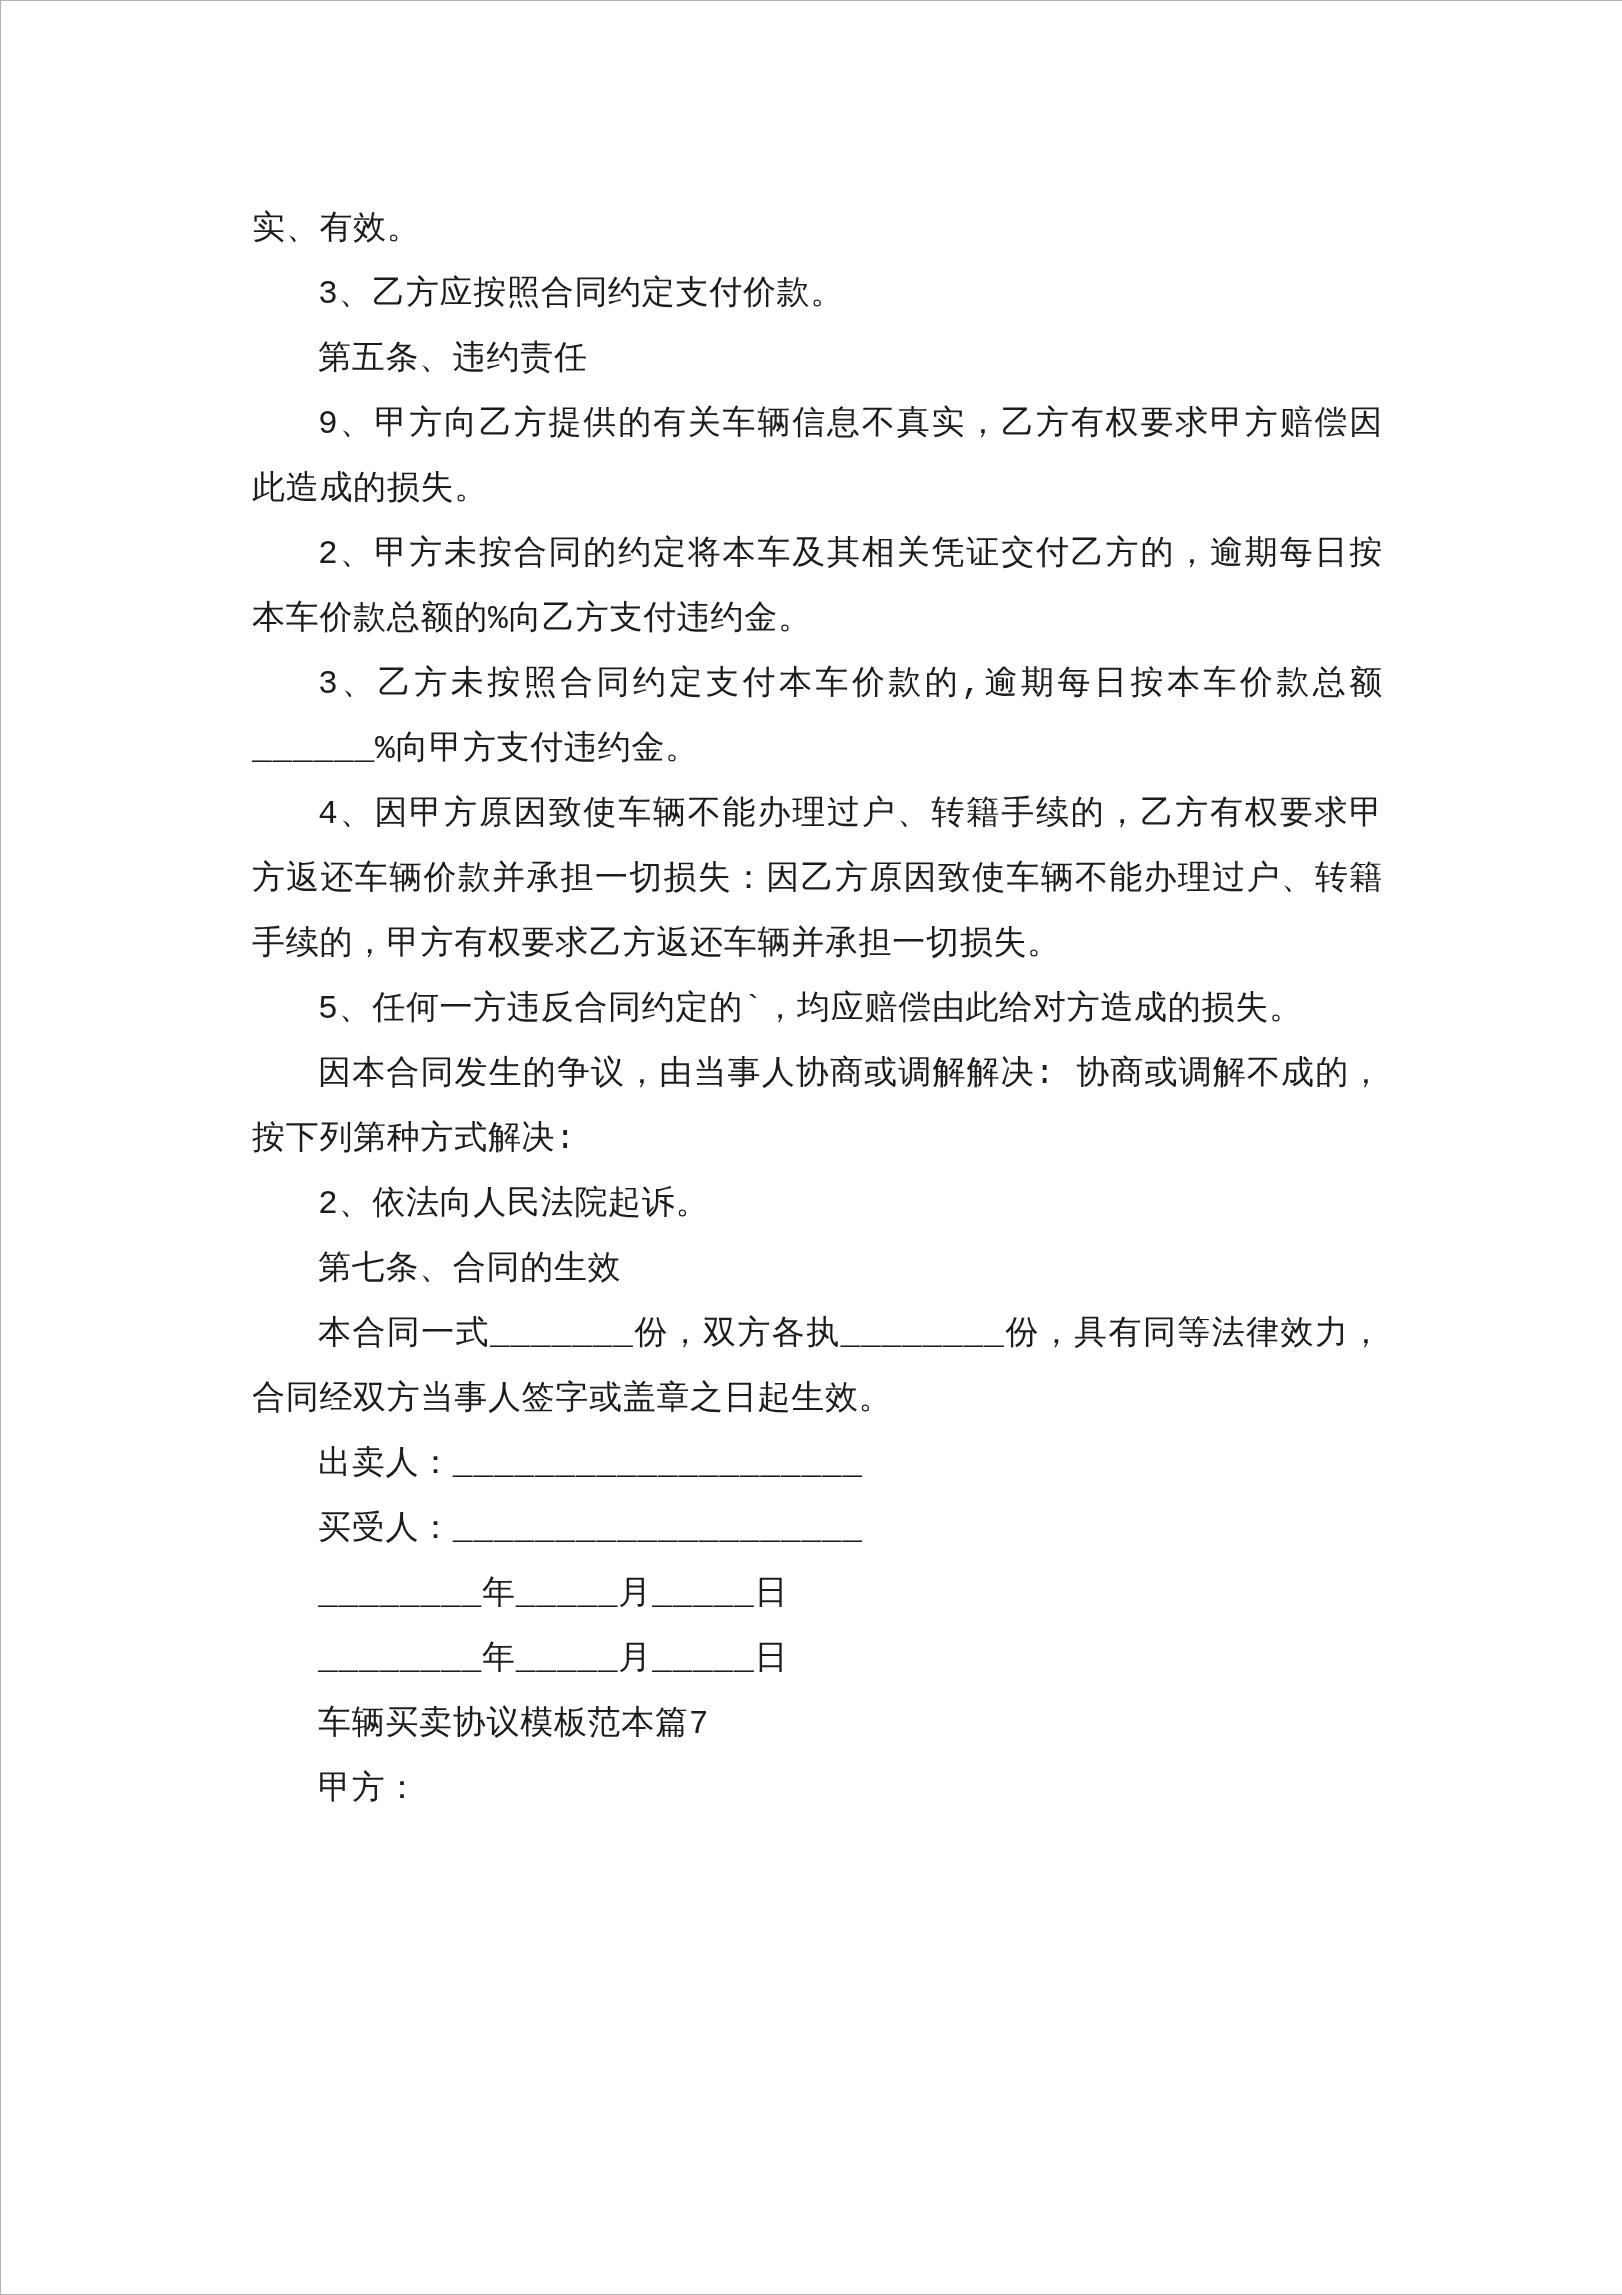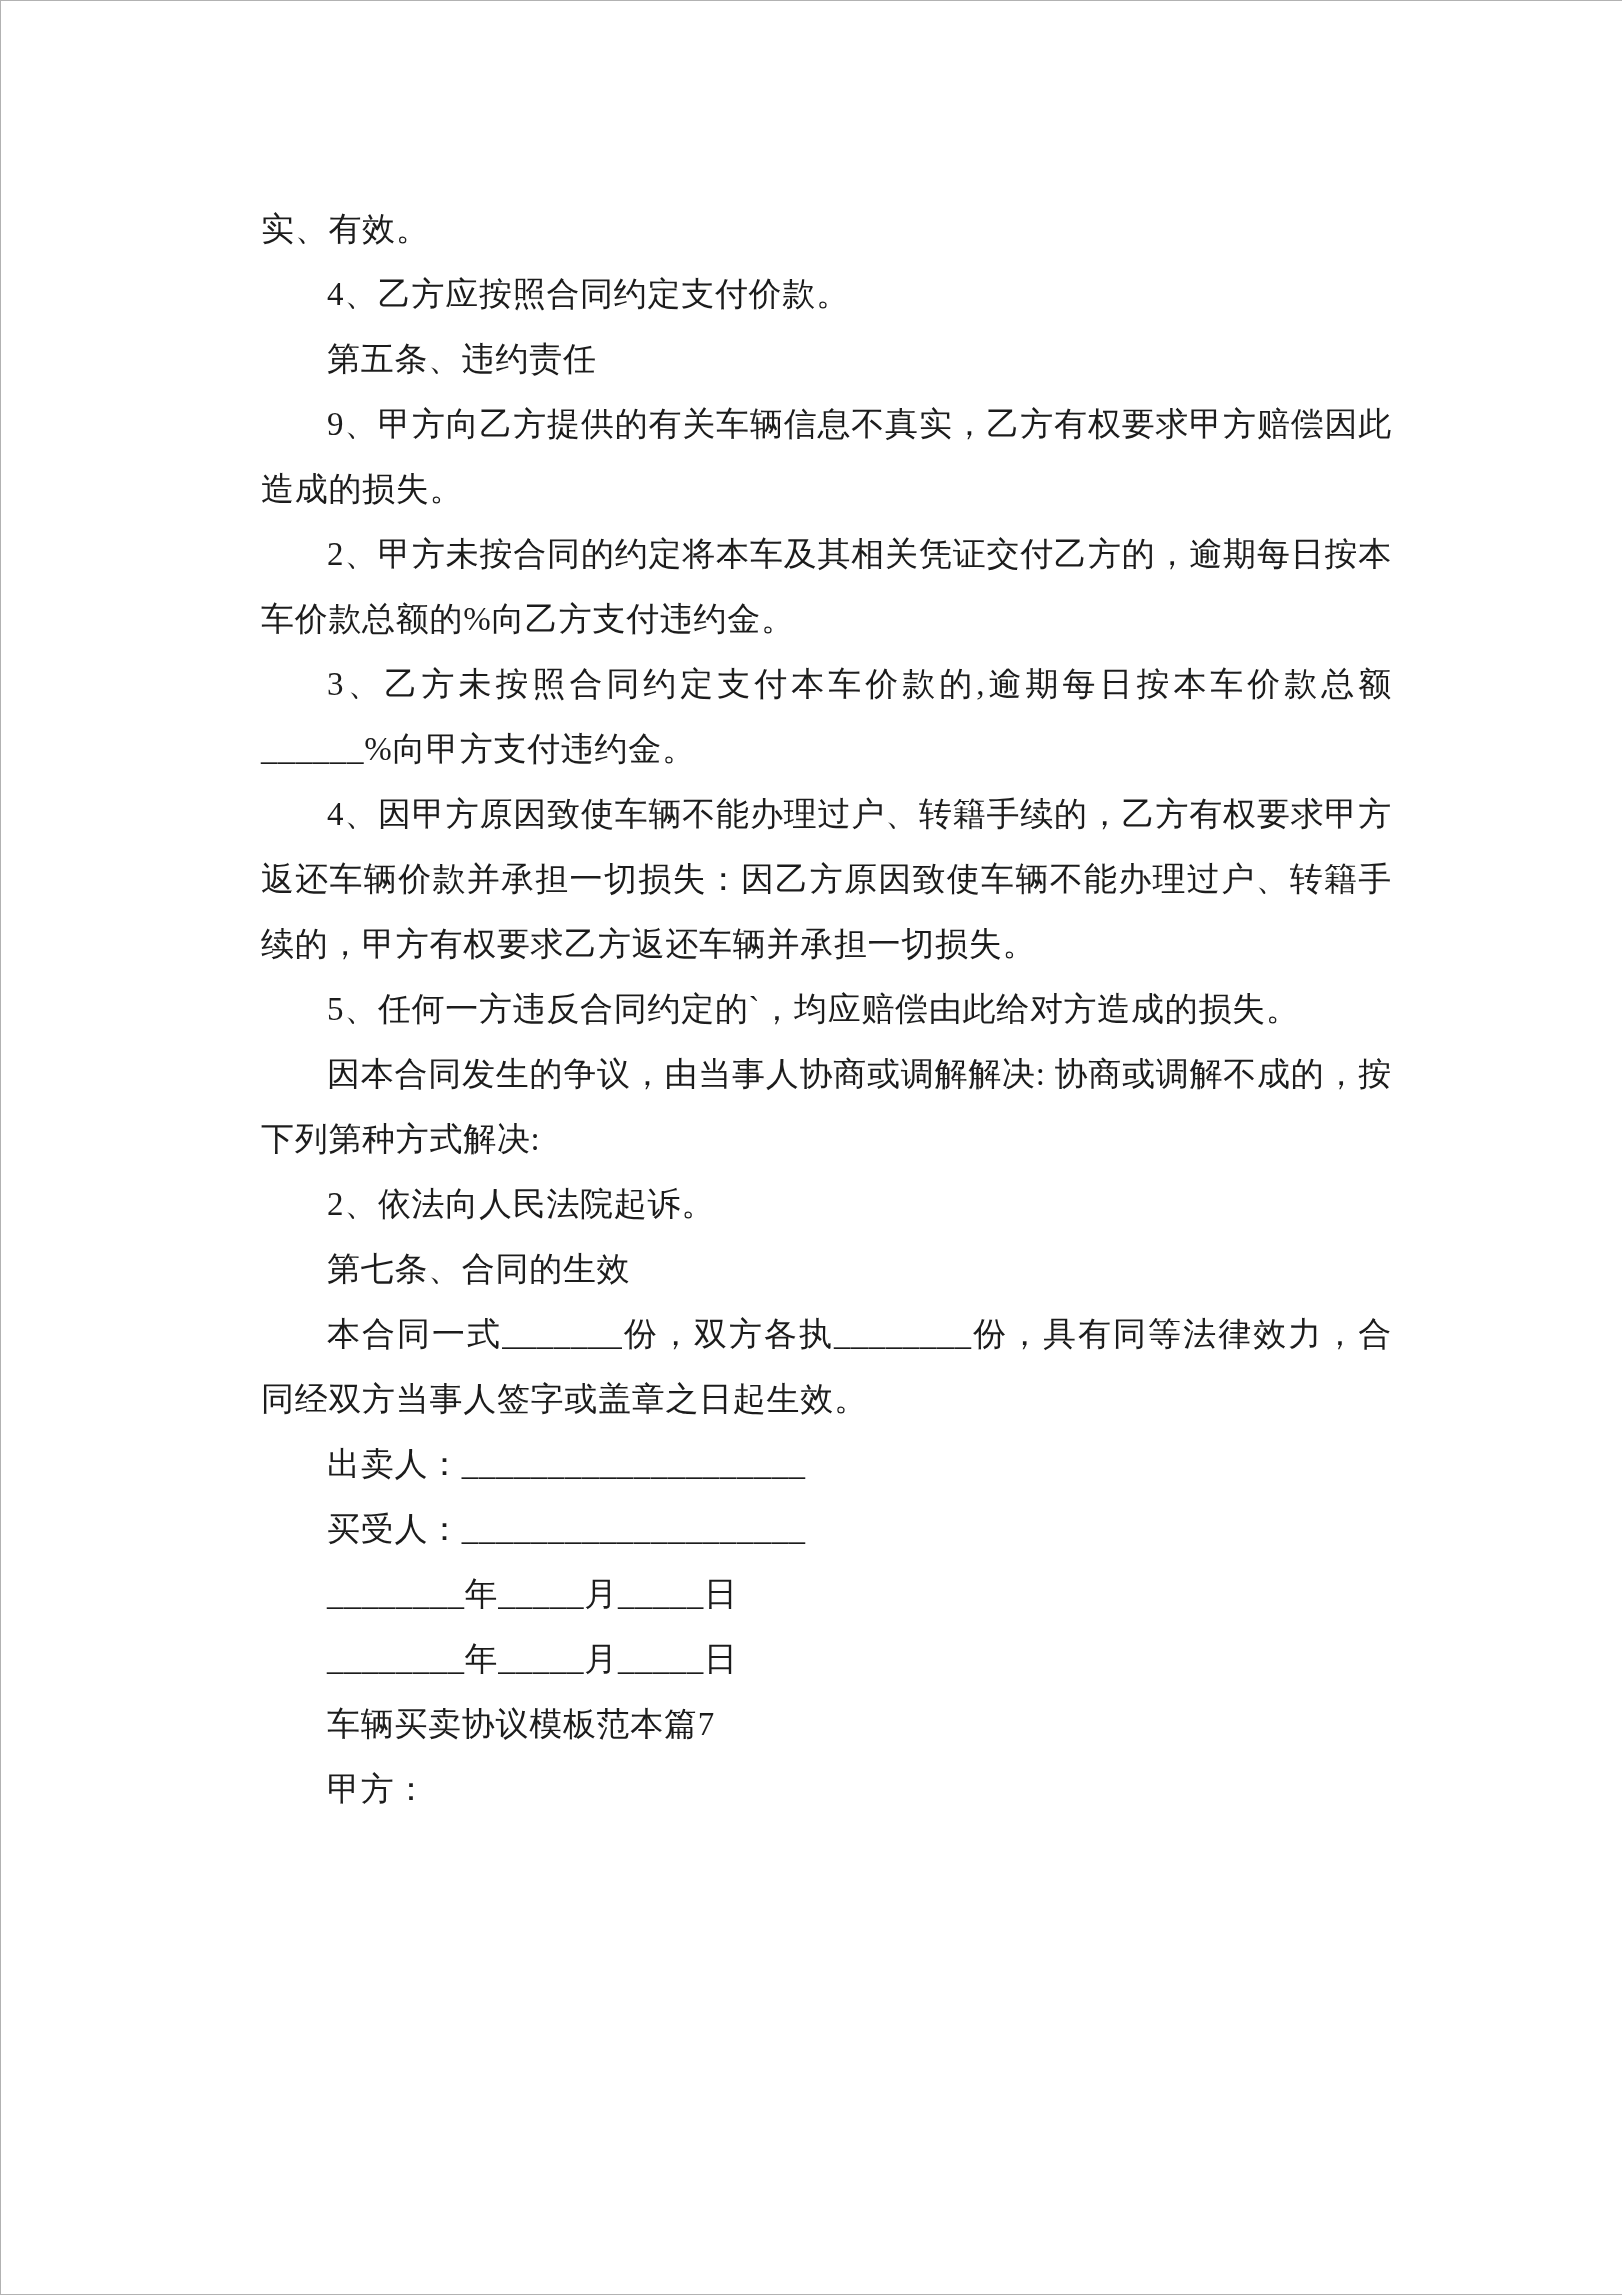--- a/index.html
+++ b/index.html
@@ -13,43 +13,44 @@
     height: 2295px;
     box-sizing: border-box;
     background: #ffffff;
     border: 1.3px solid #b2b2b2;
     font-family: "Liberation Serif", "DejaVu Serif", serif;
     color: #1c1c1c;
     overflow: hidden;
   }
   .doc-body {
     position: absolute;
-    left: 260px;
+    left: 251px;
     top: 196px;
     width: 1131px;
+    font-family: Liberation Mono, monospace;
   }
   .para {
     margin: 0;
     font-size: 33px;
     line-height: 65px;
     text-align: justify;
     letter-spacing: 0.7px;
     white-space: pre-wrap;
   }
   .para.indent {
     text-indent: 2em;
   }
 </style>
 </head>
 <body>
 
 <div class="page">
   <div class="doc-body">
       <p class="para">实、有效。</p>
-      <p class="para indent">4、乙方应按照合同约定支付价款。</p>
+      <p class="para indent">3、乙方应按照合同约定支付价款。</p>
       <p class="para indent">第五条、违约责任</p>
       <p class="para indent">9、甲方向乙方提供的有关车辆信息不真实，乙方有权要求甲方赔偿因此造成的损失。</p>
       <p class="para indent">2、甲方未按合同的约定将本车及其相关凭证交付乙方的，逾期每日按本车价款总额的%向乙方支付违约金。</p>
       <p class="para indent">3、乙方未按照合同约定支付本车价款的,逾期每日按本车价款总额______%向甲方支付违约金。</p>
       <p class="para indent">4、因甲方原因致使车辆不能办理过户、转籍手续的，乙方有权要求甲方返还车辆价款并承担一切损失：因乙方原因致使车辆不能办理过户、转籍手续的，甲方有权要求乙方返还车辆并承担一切损失。</p>
       <p class="para indent">5、任何一方违反合同约定的`，均应赔偿由此给对方造成的损失。</p>
       <p class="para indent">因本合同发生的争议，由当事人协商或调解解决: 协商或调解不成的，按下列第种方式解决:</p>
       <p class="para indent">2、依法向人民法院起诉。</p>
       <p class="para indent">第七条、合同的生效</p>
       <p class="para indent">本合同一式_______份，双方各执________份，具有同等法律效力，合同经双方当事人签字或盖章之日起生效。</p>

